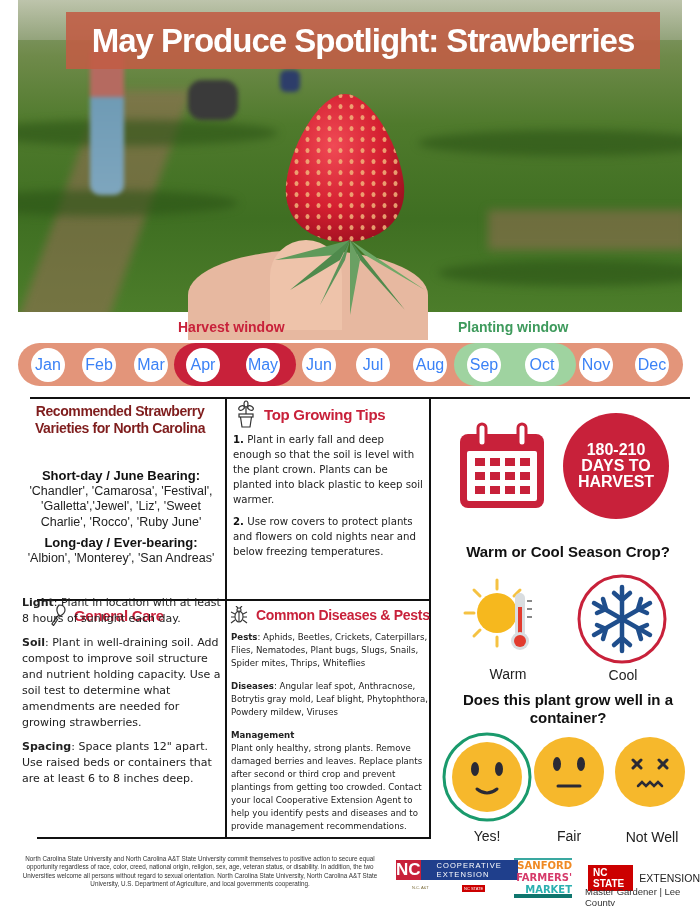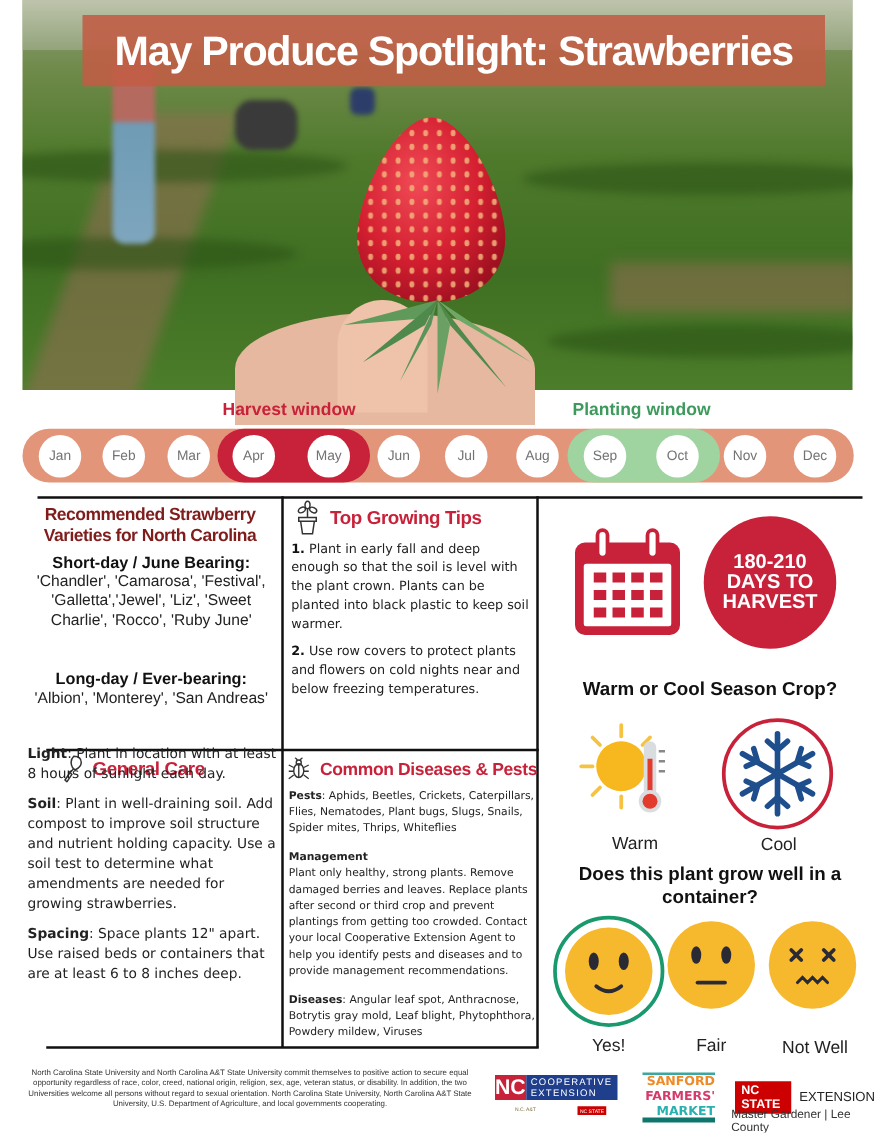--- a/index.html
+++ b/index.html
@@ -22,21 +22,21 @@
 
   
   .win-label { position: absolute; top: 319px; font-family: "Liberation Sans", sans-serif; font-weight: bold; font-size: 14px; }
   .win-harvest { left: 178px; color: #c8213a; }
   .win-planting { left: 458px; color: #3e9a5c; }
   .months-bar { position: absolute; left: 18px; top: 343px; width: 665px; height: 43px; background: #e3957a; border-radius: 22px; }
   .hl { position: absolute; top: 343px; height: 43px; border-radius: 22px; }
   .hl-harvest { left: 174px; width: 122px; background: #c8213a; }
   .hl-planting { left: 454px; width: 122px; background: #9fd3a0; }
   .month { position: absolute; top: 348px; width: 34px; height: 34px; border-radius: 50%; background: #ffffff; display: flex; align-items: center; justify-content: center;
-    font-family: "Liberation Sans", sans-serif; font-size: 11px; color: #737373; }
+    font-family: "Liberation Sans", sans-serif; font-size: 16px; color: #3b82f6; }
 
   
   .line { position: absolute; background: #111; }
 
   
   .var-title { position: absolute; left: 22px; top: 403px; width: 196px; text-align: center; font-family: "Liberation Sans", sans-serif; font-weight: bold; font-size: 14px; line-height: 17px; color: #7f1d1d; letter-spacing: -0.4px; }
   .var-block { position: absolute; left: 20px; width: 202px; text-align: center; font-family: "Liberation Sans", sans-serif; font-size: 12.5px; line-height: 15.5px; color: #222; }
   .var-block b { display: block; font-size: 13px; color: #111; }
 
   
@@ -57,21 +57,21 @@
   .cal-icon { position: absolute; left: 458px; top: 422px; }
   .days-circle { position: absolute; left: 563px; top: 413px; width: 106px; height: 106px; border-radius: 50%; background: #c8213a; color: #fff; display: flex; flex-direction: column; align-items: center; justify-content: center;
     font-family: "Liberation Sans", sans-serif; font-weight: bold; font-size: 16px; line-height: 16px; text-align: center; }
   .q { position: absolute; font-family: "Liberation Sans", sans-serif; font-weight: bold; font-size: 15px; color: #111; text-align: center; }
   .icon-label { position: absolute; font-family: "Liberation Sans", sans-serif; font-size: 14px; color: #222; text-align: center; }
 
   
   .legal { position: absolute; left: 12px; top: 855px; width: 376px; font-family: "Liberation Sans", sans-serif; font-size: 6.3px; line-height: 8.4px; color: #333; text-align: center; }
   .logo-nc { position: absolute; left: 396px; top: 860px; display: flex; }
   .nc-box { background: #c8213a; color: #fff; font-family: "Liberation Sans", sans-serif; font-weight: bold; font-size: 17px; padding: 1px 0; line-height: 18px; }
-  .coop-box { background: #1f3f8c; color: #fff; font-family: "Liberation Sans", sans-serif; font-size: 7.6px; line-height: 9px; padding: 1px 4px; letter-spacing: 1px; }
+  .coop-box { background: #1f3f8c; color: #fff; font-family: "Liberation Sans", sans-serif; font-size: 7.6px; line-height: 9px; padding: 1px 16px; letter-spacing: 1px; }
   .logo-sm { position: absolute; font-family: "Liberation Sans", sans-serif; font-size: 4px; }
   .sanford { position: absolute; left: 514px; top: 858px; width: 58px; height: 40px; text-align: right; font-family: "DejaVu Sans", sans-serif; font-weight: bold; font-size: 10px; line-height: 12px; border-top: 2px solid #3aa8a0; border-bottom: 4px solid #0f766e; }
   .ncstate { position: absolute; left: 588px; top: 865px; display: flex; align-items: center; gap: 6px; }
   .ncstate .red { background: #cc0000; color: #fff; font-family: "Liberation Sans", sans-serif; font-weight: bold; font-size: 10px; padding: 2px 5px; }
   .ncstate .ext { font-family: "Liberation Sans", sans-serif; font-size: 10.5px; color: #222; }
   .mg { position: absolute; left: 585px; top: 886px; font-family: "Liberation Sans", sans-serif; font-size: 9.5px; color: #333; }
 </style>
 </head>
 <body>
 
@@ -133,21 +133,21 @@
 <div class="month" style="left:579px">Nov</div>
 <div class="month" style="left:635px">Dec</div>
 
 <div class="line" style="left:30px;top:397px;width:660px;height:2px;"></div>
 <div class="line" style="left:225px;top:397px;width:2px;height:441px;"></div>
 <div class="line" style="left:429px;top:397px;width:2px;height:441px;"></div>
 <div class="line" style="left:37px;top:599px;width:394px;height:2px;"></div>
 <div class="line" style="left:37px;top:837px;width:394px;height:2px;"></div>
 
 <div class="var-title">Recommended Strawberry Varieties for North Carolina</div>
-<div class="var-block" style="top:442px;">
+<div class="var-block" style="top:468px;">
   <b>Short-day / June Bearing:</b>
   <span>'Chandler', 'Camarosa', 'Festival', 'Galletta','Jewel', 'Liz', 'Sweet Charlie', 'Rocco', 'Ruby June'</span>
 </div>
 <div class="var-block" style="top:535px;">
   <b>Long-day / Ever-bearing:</b>
   <span>'Albion', 'Monterey', 'San Andreas'</span>
 </div>
 
 <div class="sec-head" style="left:236px;top:400px;">
   <svg width="20" height="28" viewBox="0 0 20 28">
@@ -189,22 +189,22 @@
       <ellipse cx="9" cy="10.5" rx="4" ry="5.5"></ellipse>
       <circle cx="9" cy="4" r="2"></circle>
       <line x1="9" y1="6" x2="9" y2="16"></line>
       <path d="M5 8 L1 6 M5 11 L1 11 M5 14 L1 17 M13 8 L17 6 M13 11 L17 11 M13 14 L17 17 M8 2 L6 0 M10 2 L12 0"></path>
     </g>
   </svg>
   <span>Common Diseases &amp; Pests</span>
 </div>
 <div class="pests">
   <p><b>Pests</b><span>: Aphids, Beetles, Crickets, Caterpillars, Flies, Nematodes, Plant bugs, Slugs, Snails, Spider mites, Thrips, Whiteflies</span></p>
+  <p><b>Diseases</b><span>: Angular leaf spot, Anthracnose, Botrytis gray mold, Leaf blight, Phytophthora, Powdery mildew, Viruses</span></p>
   <p><b style="display:block">Management</b><span>Plant only healthy, strong plants. Remove damaged berries and leaves. Replace plants after second or third crop and prevent plantings from getting too crowded. Contact your local Cooperative Extension Agent to help you identify pests and diseases and to provide management recommendations.</span></p>
-  <p><b>Diseases</b><span>: Angular leaf spot, Anthracnose, Botrytis gray mold, Leaf blight, Phytophthora, Powdery mildew, Viruses</span></p>
 </div>
 
 <svg class="cal-icon" width="88" height="88" viewBox="0 0 88 88">
   <rect x="2" y="12" width="84" height="74" rx="8" fill="#c8213a"></rect>
   <rect x="9" y="29" width="70" height="50" rx="2" fill="#ffffff"></rect>
   <rect x="20" y="2" width="8" height="22" rx="4" fill="#ffffff" stroke="#c8213a" stroke-width="3"></rect>
   <rect x="60" y="2" width="8" height="22" rx="4" fill="#ffffff" stroke="#c8213a" stroke-width="3"></rect>
   <g fill="#c8213a">
     <rect x="17" y="36" width="10" height="8"></rect>
       <rect x="32" y="36" width="10" height="8"></rect>

